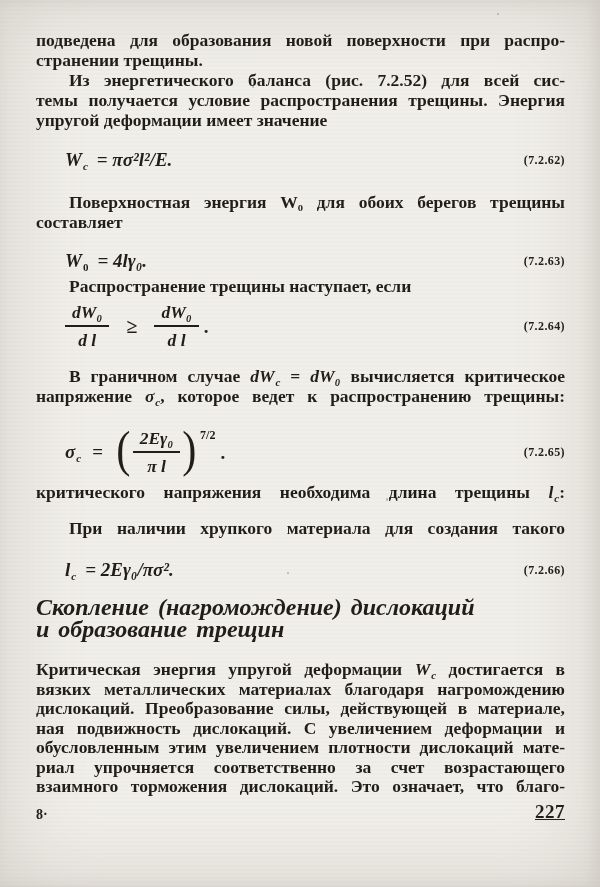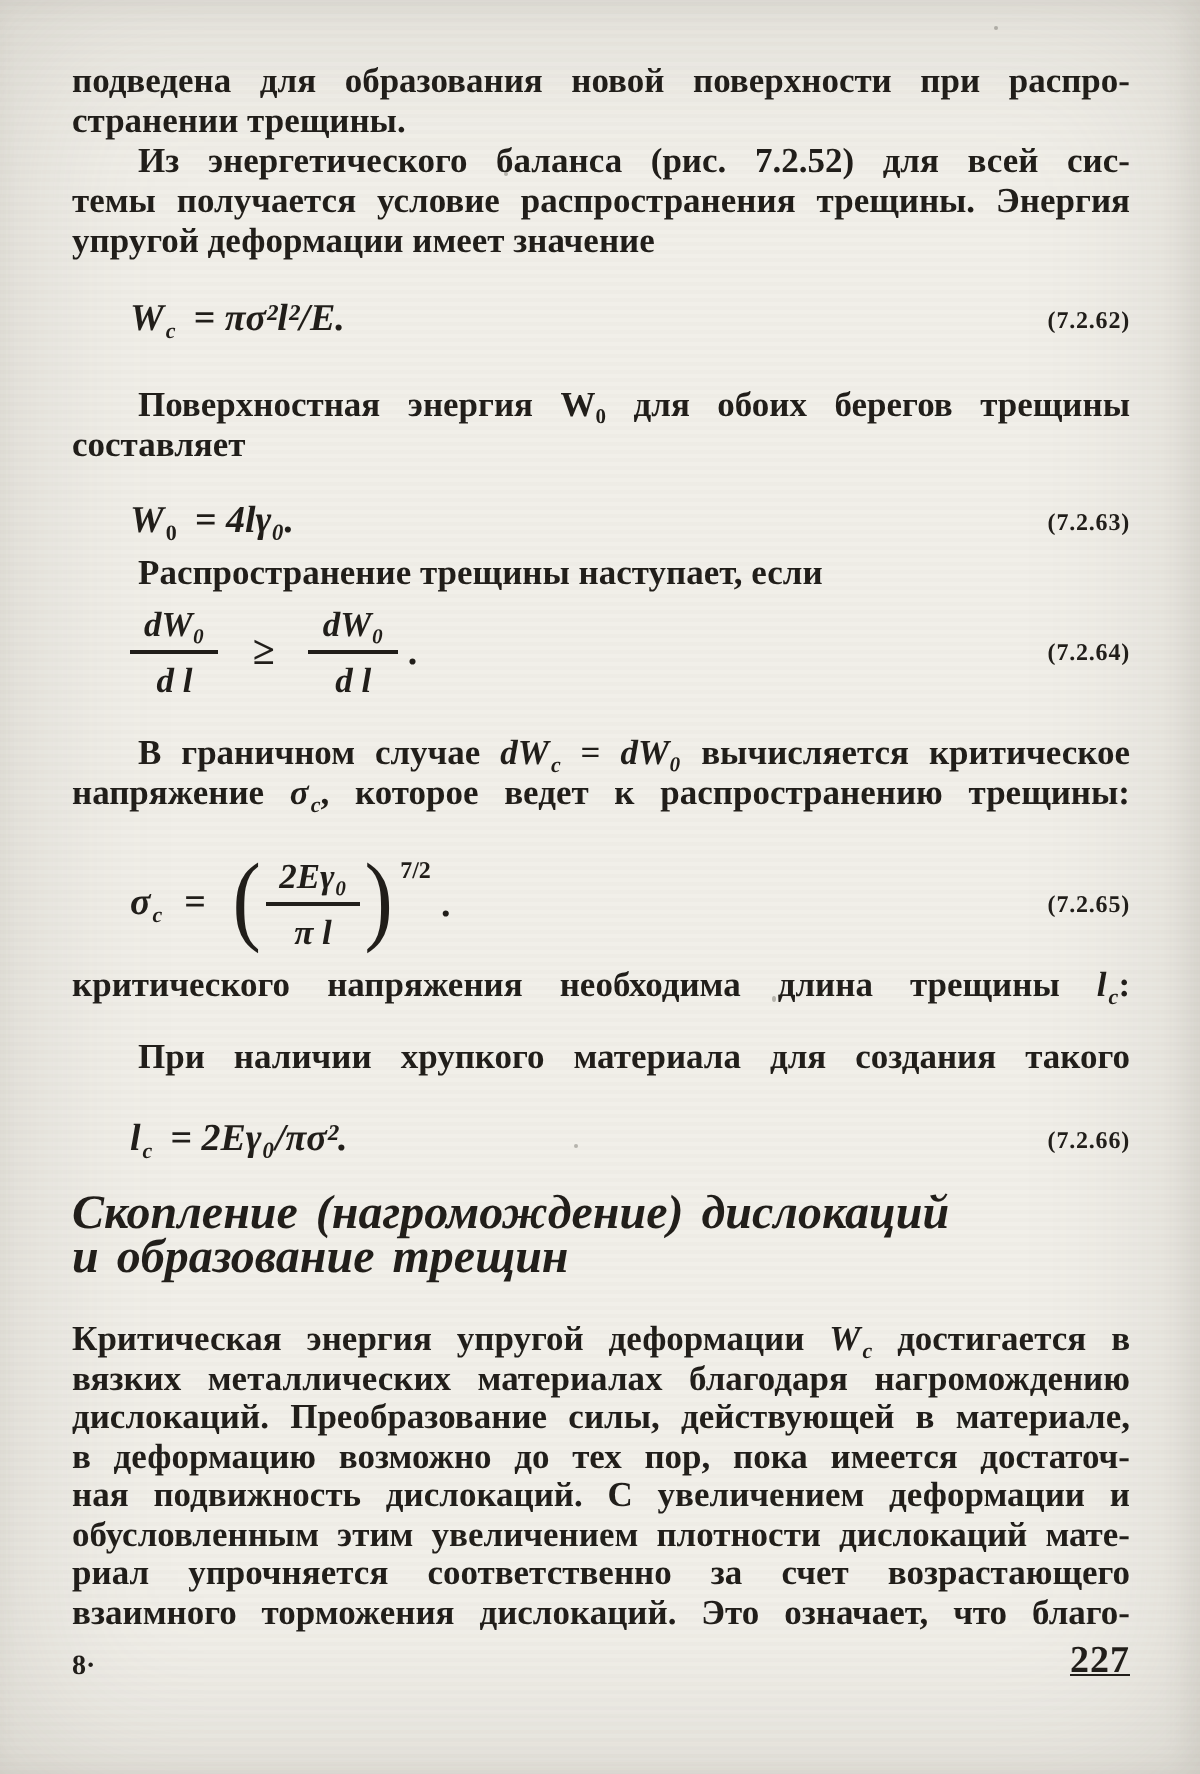--- a/index.html
+++ b/index.html
@@ -132,21 +132,20 @@
   <div class="subheading mt10">Скопление (нагромождение) дислокаций</div>
   <div class="subheading">и образование трещин</div>
 
   <div class="line p7 j mt20">
     <span>Критическая энергия упругой деформации</span>
     <span class="math">W</span><sub class="fsub">c</sub>
     <span>достигается в</span>
   </div>
   <div class="line p7 j">вязких металлических материалах благодаря нагромождению</div>
   <div class="line p7 j">дислокаций. Преобразование силы, действующей в материале,</div>
-  <div class="line p7 j">в деформацию возможно до тех пор, пока имеется достаточ-</div>
   <div class="line p7 j">ная подвижность дислокаций. С увеличением деформации и</div>
   <div class="line p7 j">обусловленным этим увеличением плотности дислокаций мате-</div>
   <div class="line p7 j">риал упрочняется соответственно за счет возрастающего</div>
   <div class="line p7 j">взаимного торможения дислокаций. Это означает, что благо-</div>
 
   <div class="footer">
     <span class="sig">8·</span>
     <span class="pagenum">227</span>
   </div>
 

